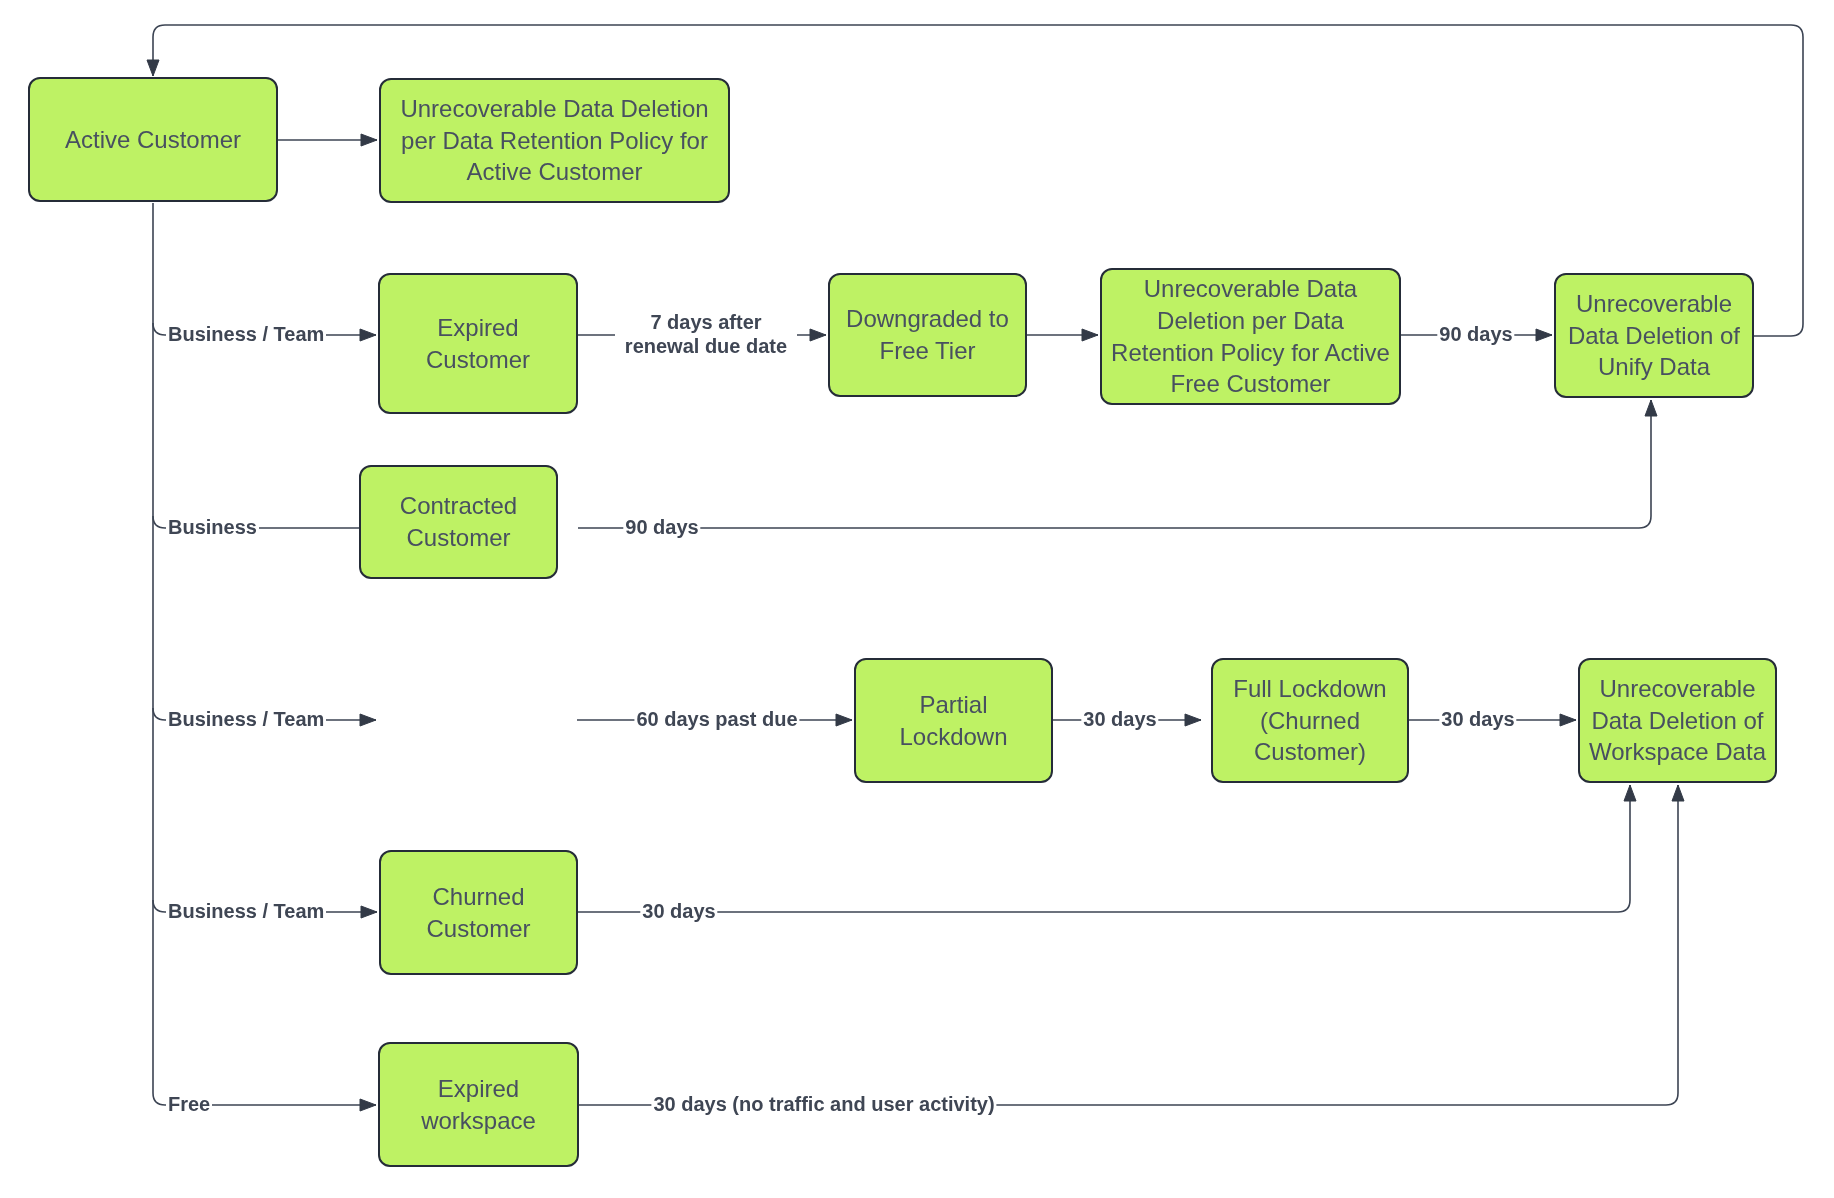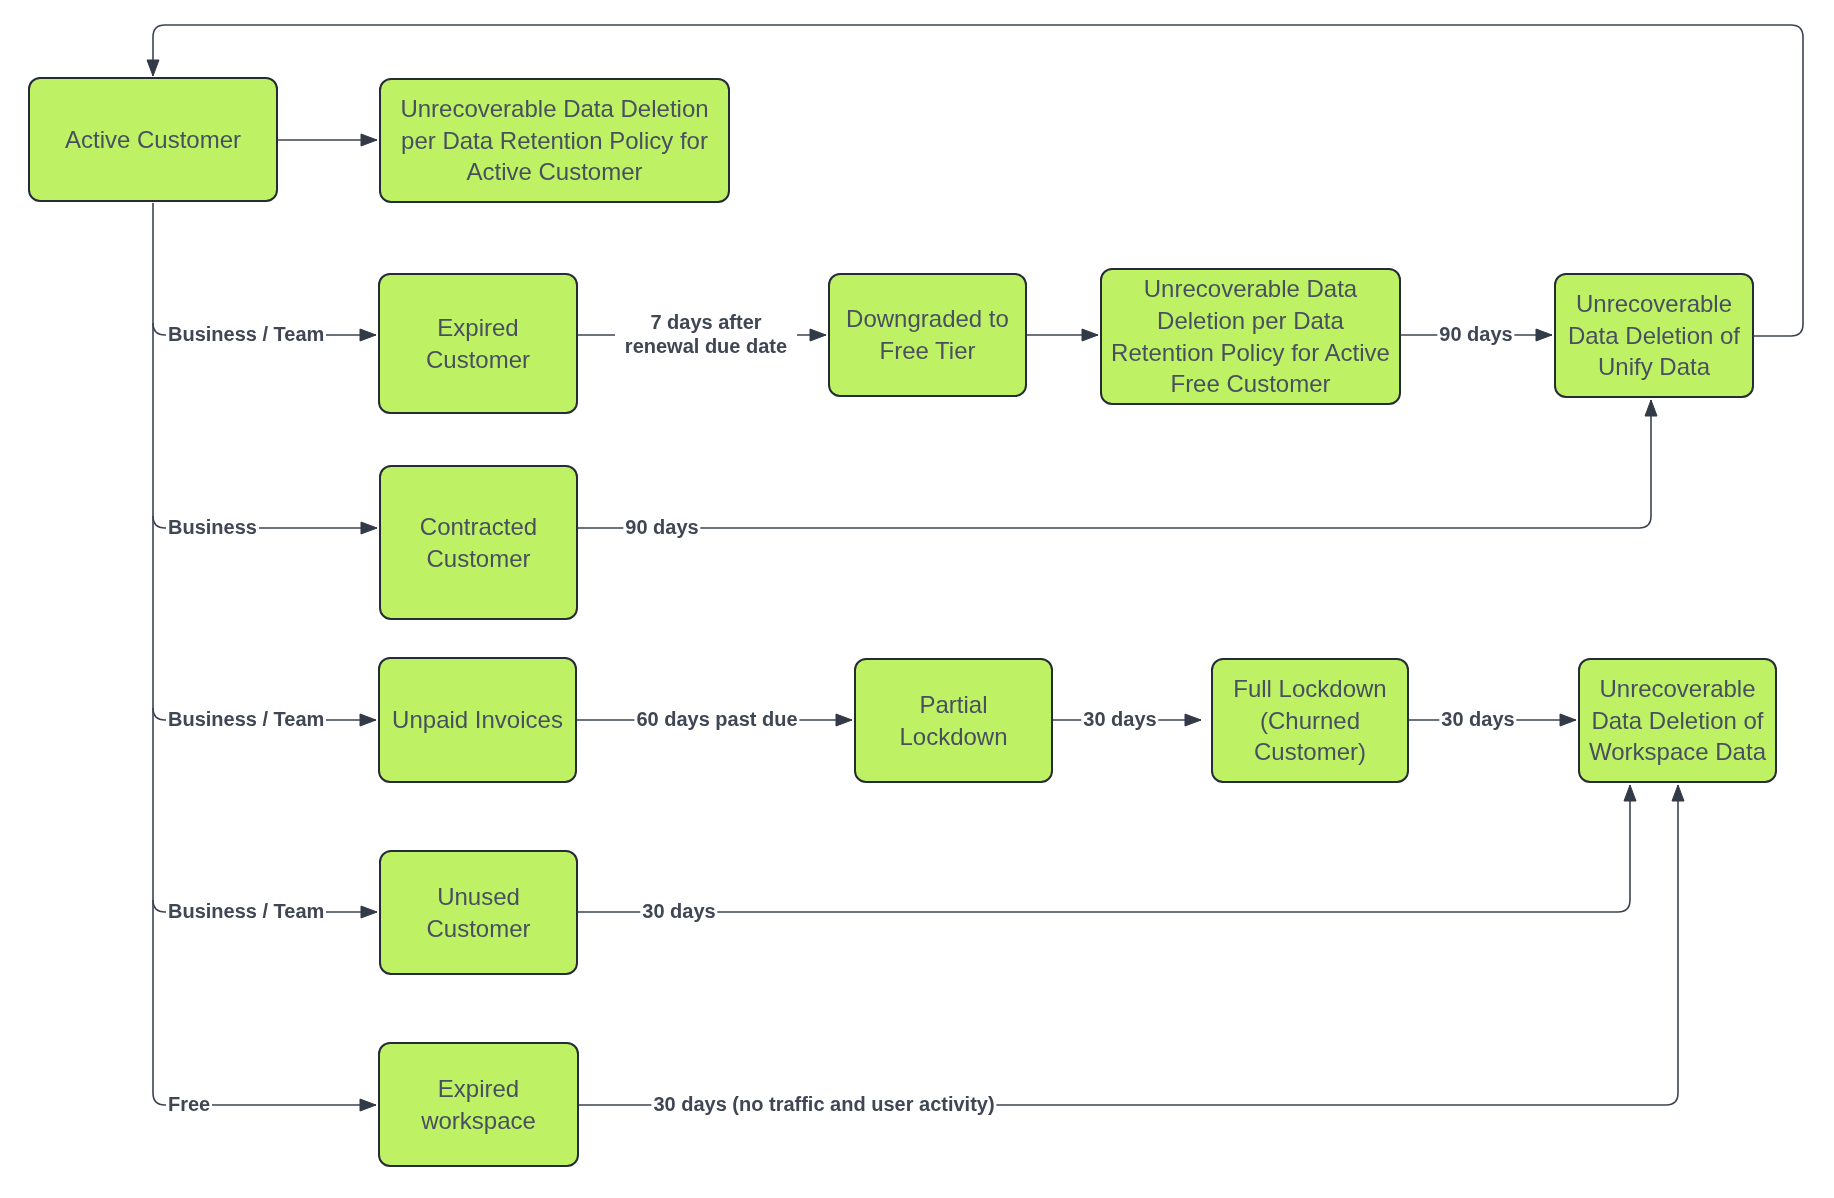--- a/index.html
+++ b/index.html
@@ -92,42 +92,39 @@
   </div>
 
   <div class="node" style="left:1554px;top:273px;width:200px;height:125px;">
     <span>Unrecoverable Data Deletion of Unify Data</span>
   </div>
 
   <div class="node" style="left:1100px;top:268px;width:301px;height:137px;">
     <span>Unrecoverable Data Deletion per Data Retention Policy for Active Free Customer</span>
   </div>
 
-  <div class="node" style="left:379px;top:465px;width:199px;height:155px;">
+  <div class="node" style="left:359px;top:465px;width:199px;height:114px;">
     <span>Contracted Customer</span>
   </div>
 
-  <div class="node" style="left:378px;top:657px;width:199px;height:126px;">
-    <span>Unpaid Invoices</span>
-  </div>
 
   <div class="node" style="left:854px;top:658px;width:199px;height:125px;">
     <span>Partial Lockdown</span>
   </div>
 
   <div class="node" style="left:1203px;top:658px;width:198px;height:125px;margin-left:8px;">
     <span>Full Lockdown (Churned Customer)</span>
   </div>
 
   <div class="node" style="left:1578px;top:658px;width:199px;height:125px;">
     <span>Unrecoverable Data Deletion of Workspace Data</span>
   </div>
 
   <div class="node" style="left:379px;top:850px;width:199px;height:125px;">
-    <span>Unused Customer</span>
+    <span>Churned Customer</span>
   </div>
 
   <div class="node" style="left:378px;top:1042px;width:201px;height:125px;">
     <span>Expired workspace</span>
   </div>
 
   <div class="edge-label left-anchored" style="left:166px;top:335px;">Business / Team</div>
 
   <div class="edge-label centered wrap" style="left:706px;top:335px;">7 days after renewal due date</div>
 

